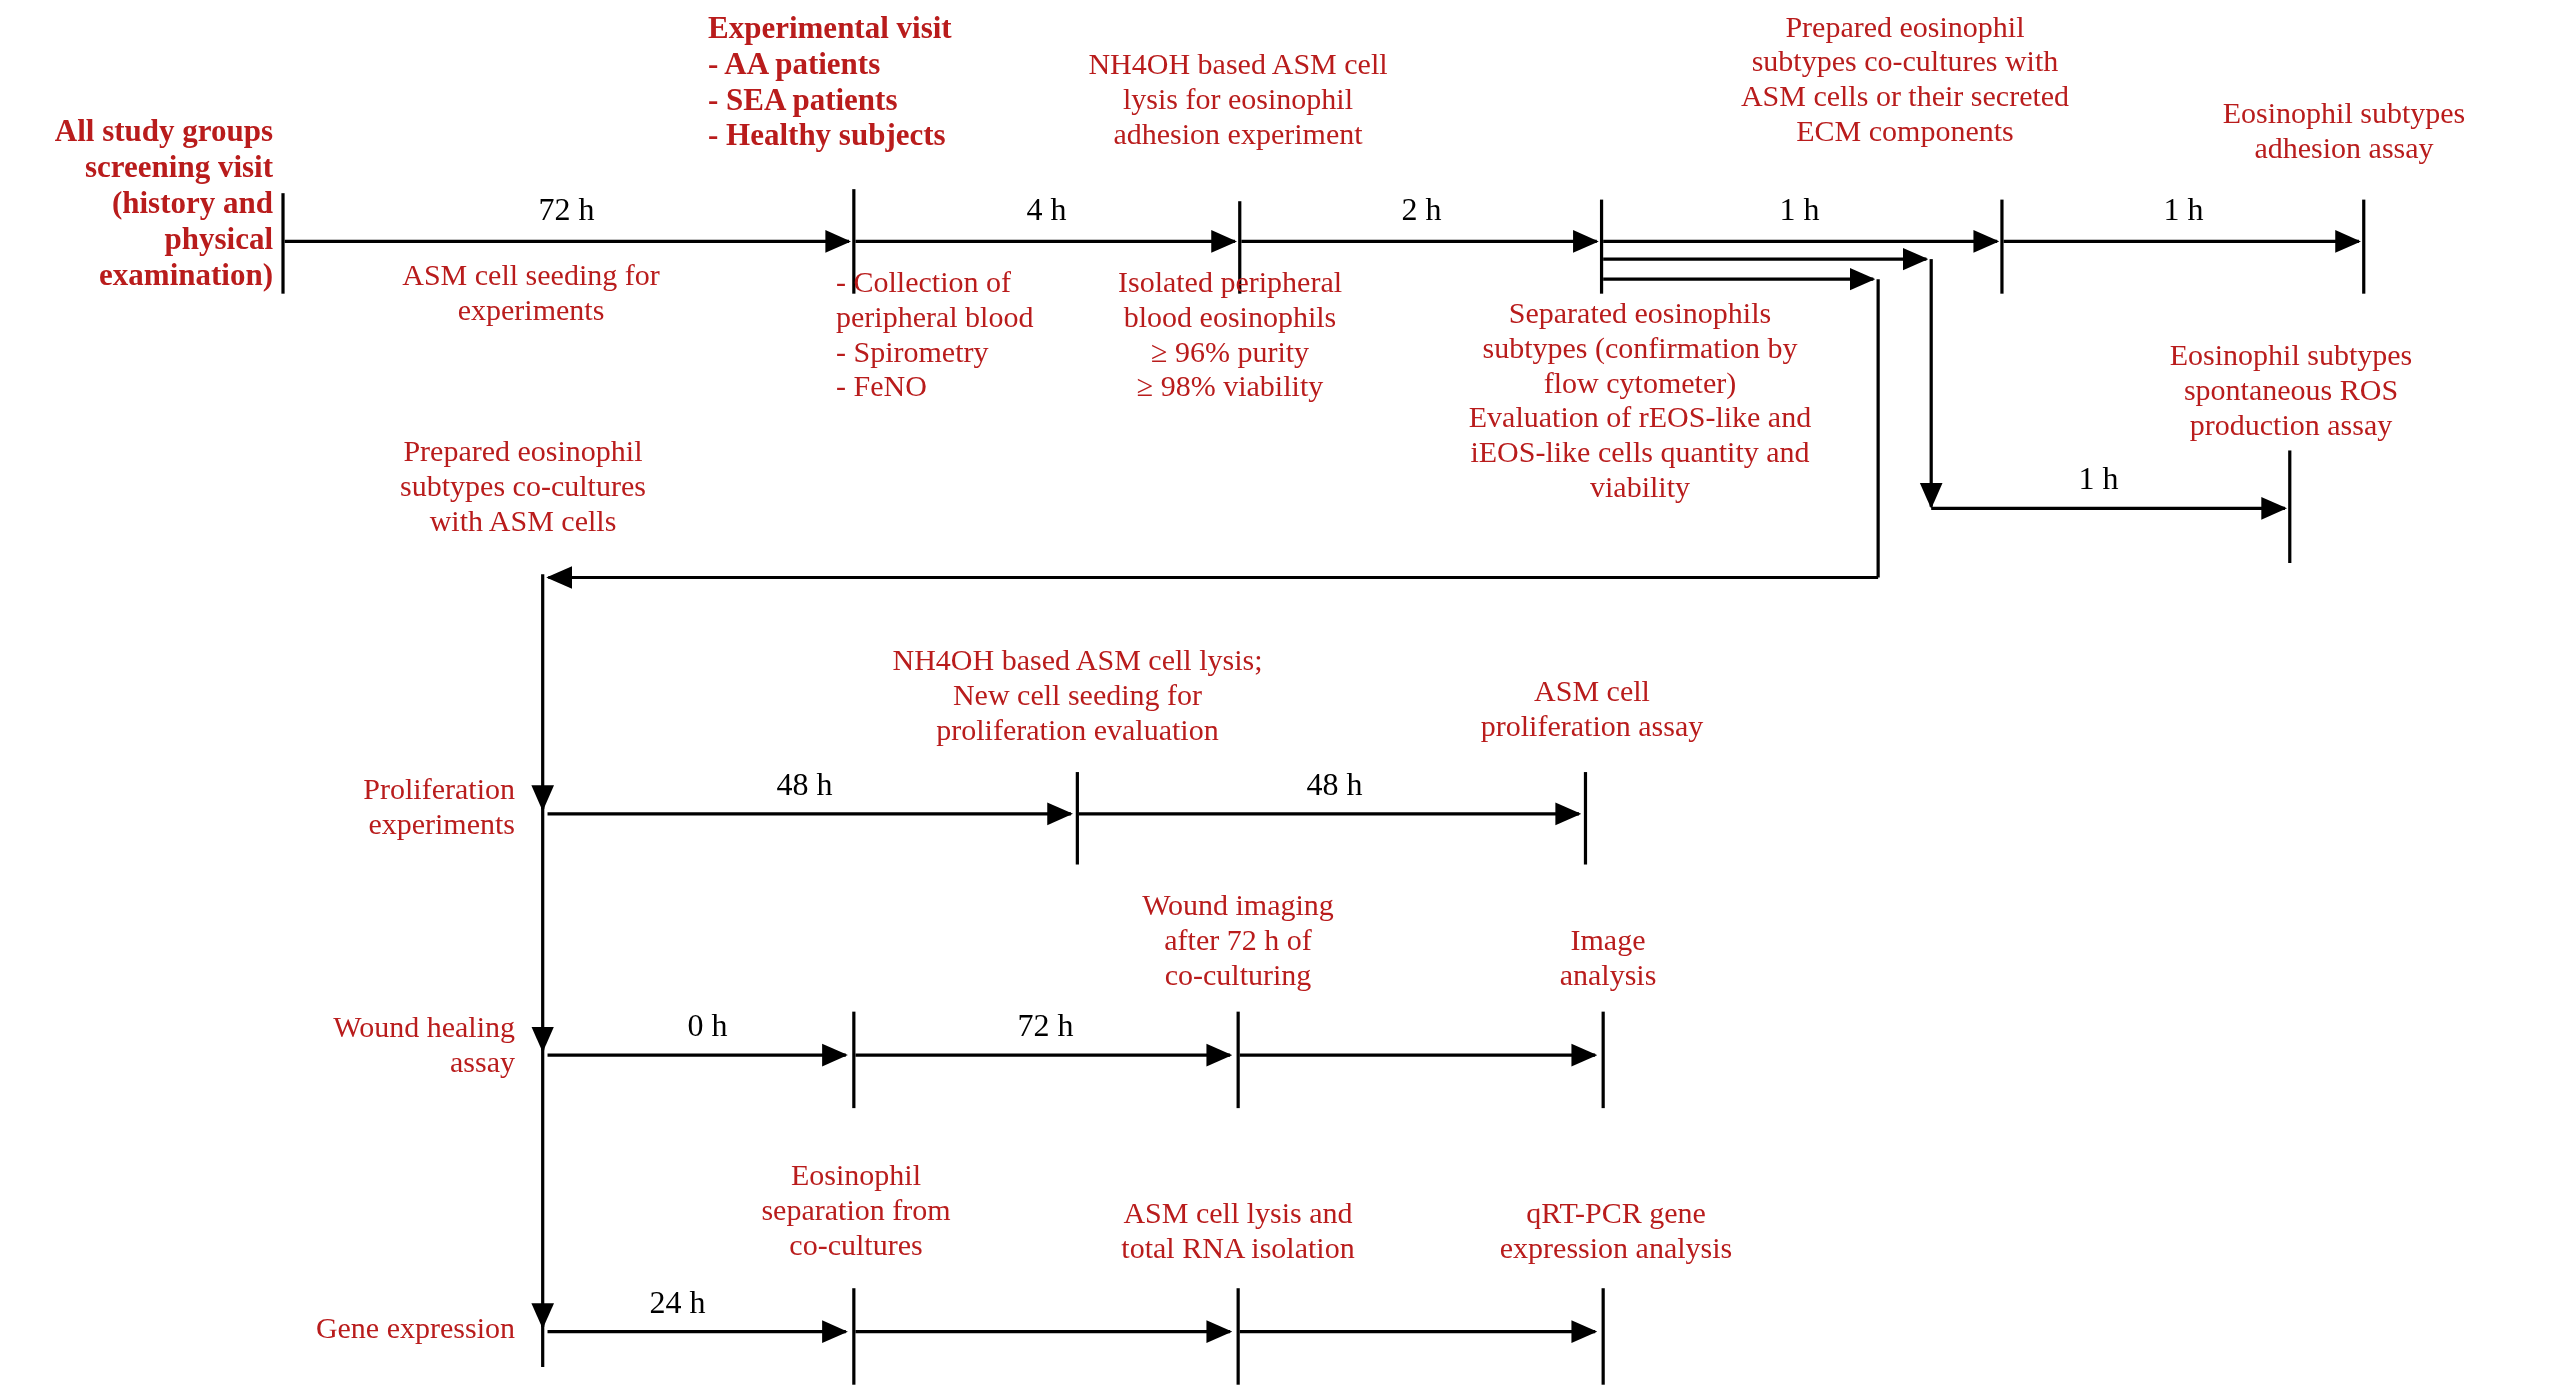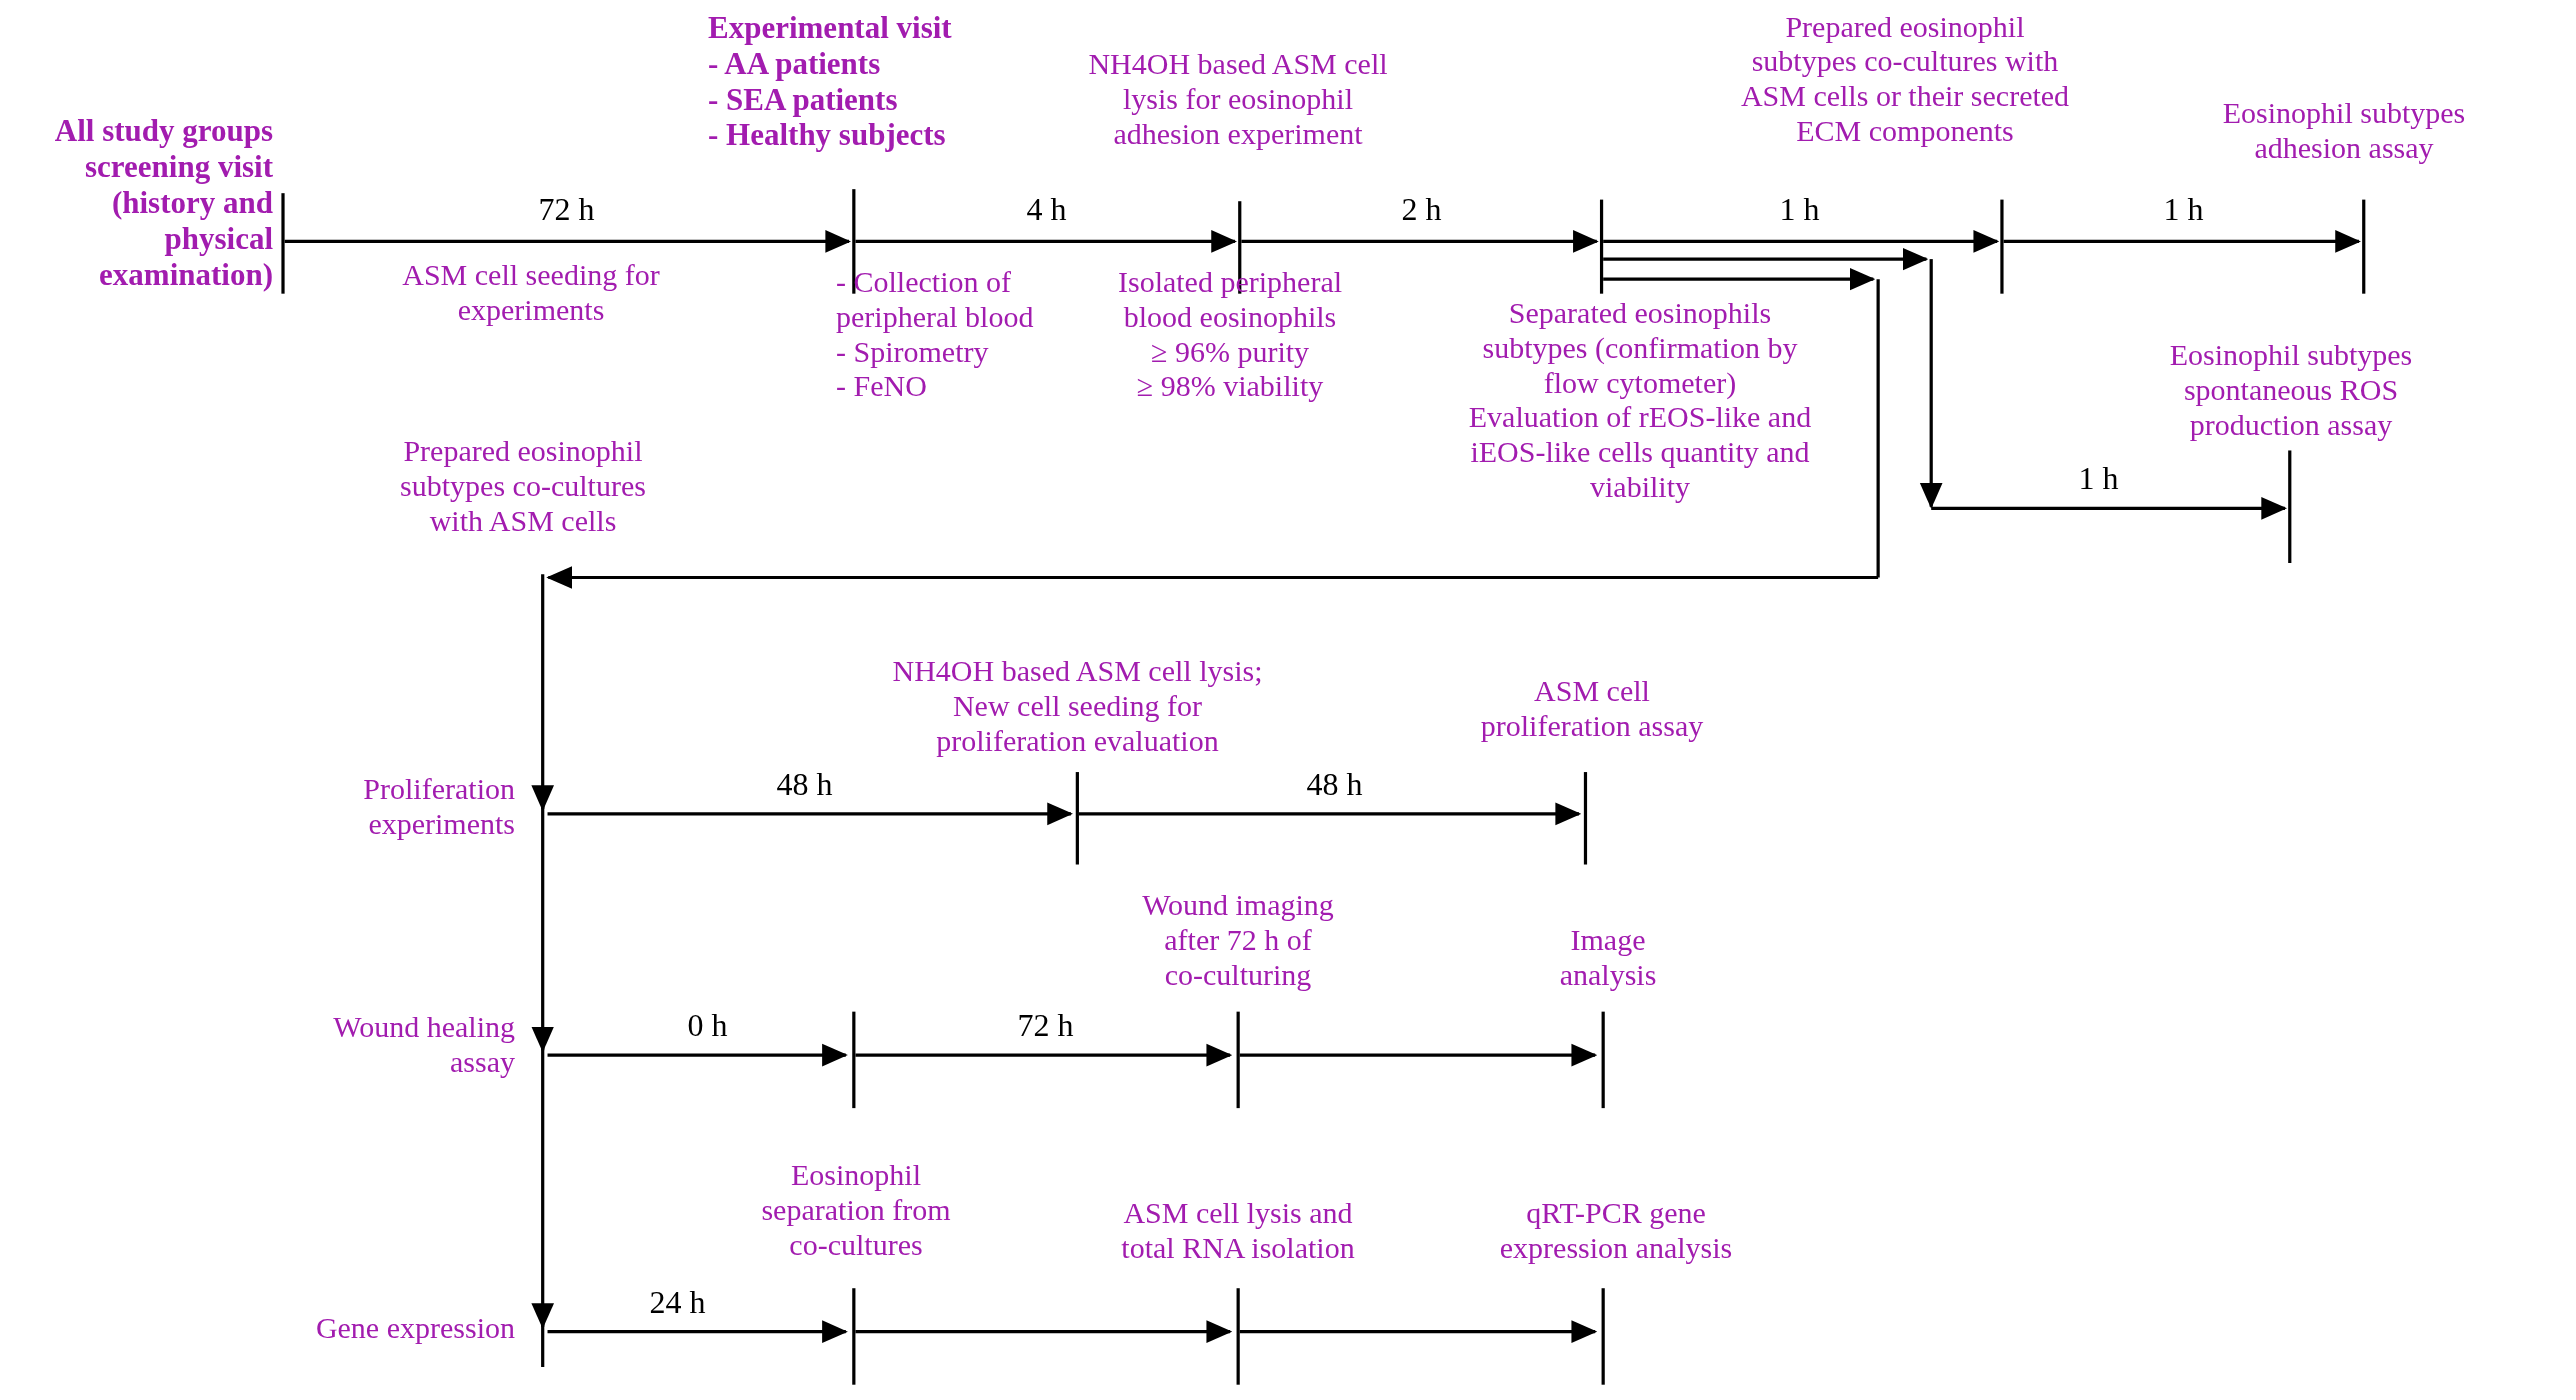--- a/index.html
+++ b/index.html
@@ -19,21 +19,21 @@
   }
   #wires {
     position: absolute;
     left: 0;
     top: 0;
     width: 2576px;
     height: 1401px;
   }
   .lbl {
     position: absolute;
-    color: #a21caf;
+    color: #b91c1c;
     line-height: 1.16;
     white-space: pre-line;
   }
   .ctr  { text-align: center; }
   .rght { text-align: right; }
   .lft  { text-align: left; }
   .bold { font-weight: bold; }
   .dur {
     position: absolute;
     color: #000000;
@@ -172,21 +172,21 @@
   <div class="dur" style="left:2119px; top:193px; width:129px;">1 h</div>
 
   <div class="dur" style="left:2034px; top:462px; width:129px;">1 h</div>
 
   <div class="lbl stage-text rght" style="left:113px; top:772px; width:402px;">Proliferation
 experiments</div>
 
   <div class="dur" style="left:740px;  top:768px; width:129px;">48 h</div>
   <div class="dur" style="left:1270px; top:768px; width:129px;">48 h</div>
 
-  <div class="lbl stage-text ctr" style="left:820px; top:643px; width:515px;margin-top:11px;">NH4OH based ASM cell lysis;
+  <div class="lbl stage-text ctr" style="left:820px; top:643px; width:515px;">NH4OH based ASM cell lysis;
 New cell seeding for
 proliferation evaluation</div>
 
   <div class="lbl stage-text ctr" style="left:1367px; top:674px; width:450px;">ASM cell
 proliferation assay</div>
 
   <div class="lbl stage-text rght" style="left:113px; top:1010px; width:402px;">Wound healing
 assay</div>
 
   <div class="dur" style="left:643px;  top:1009px; width:129px;">0 h</div>

